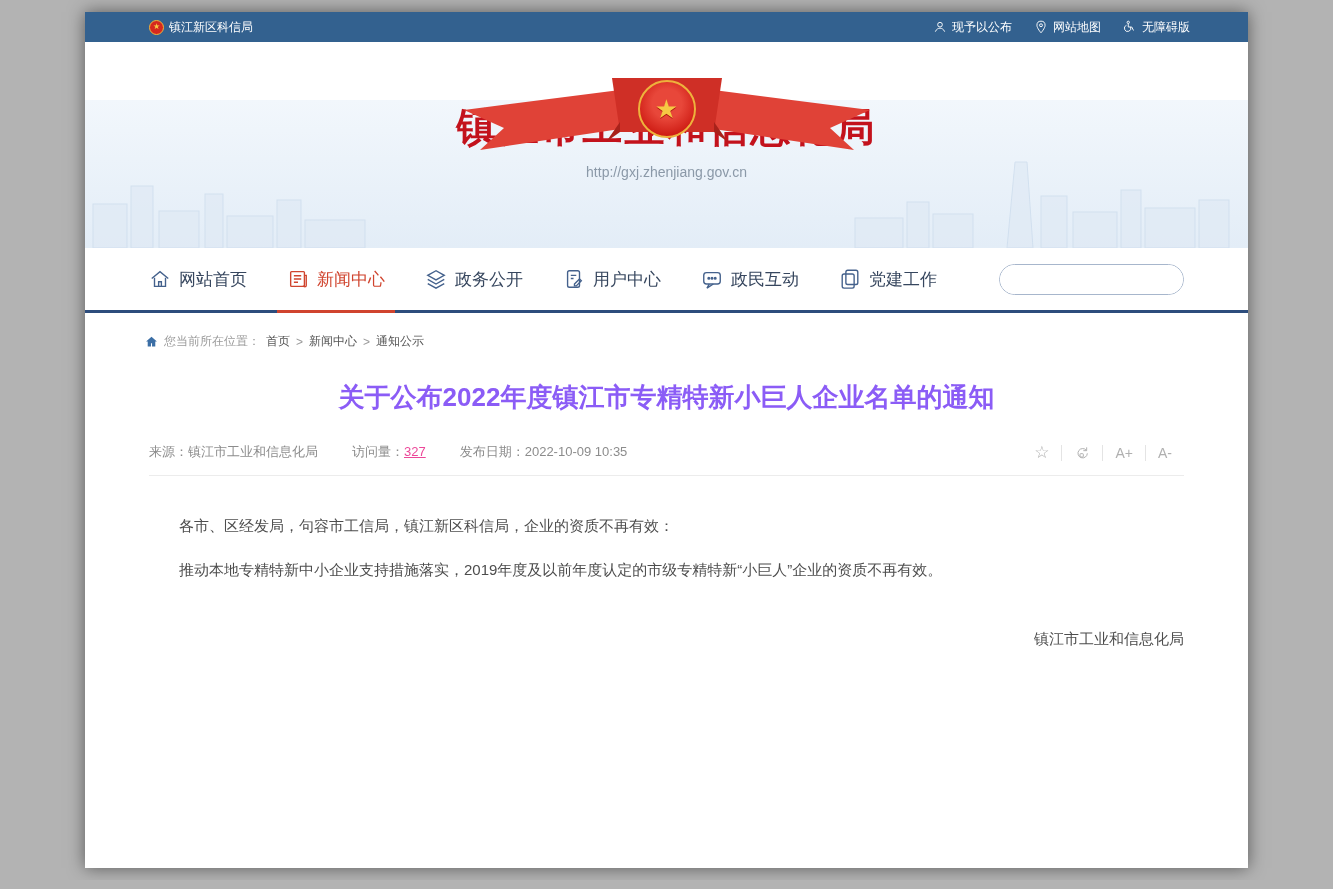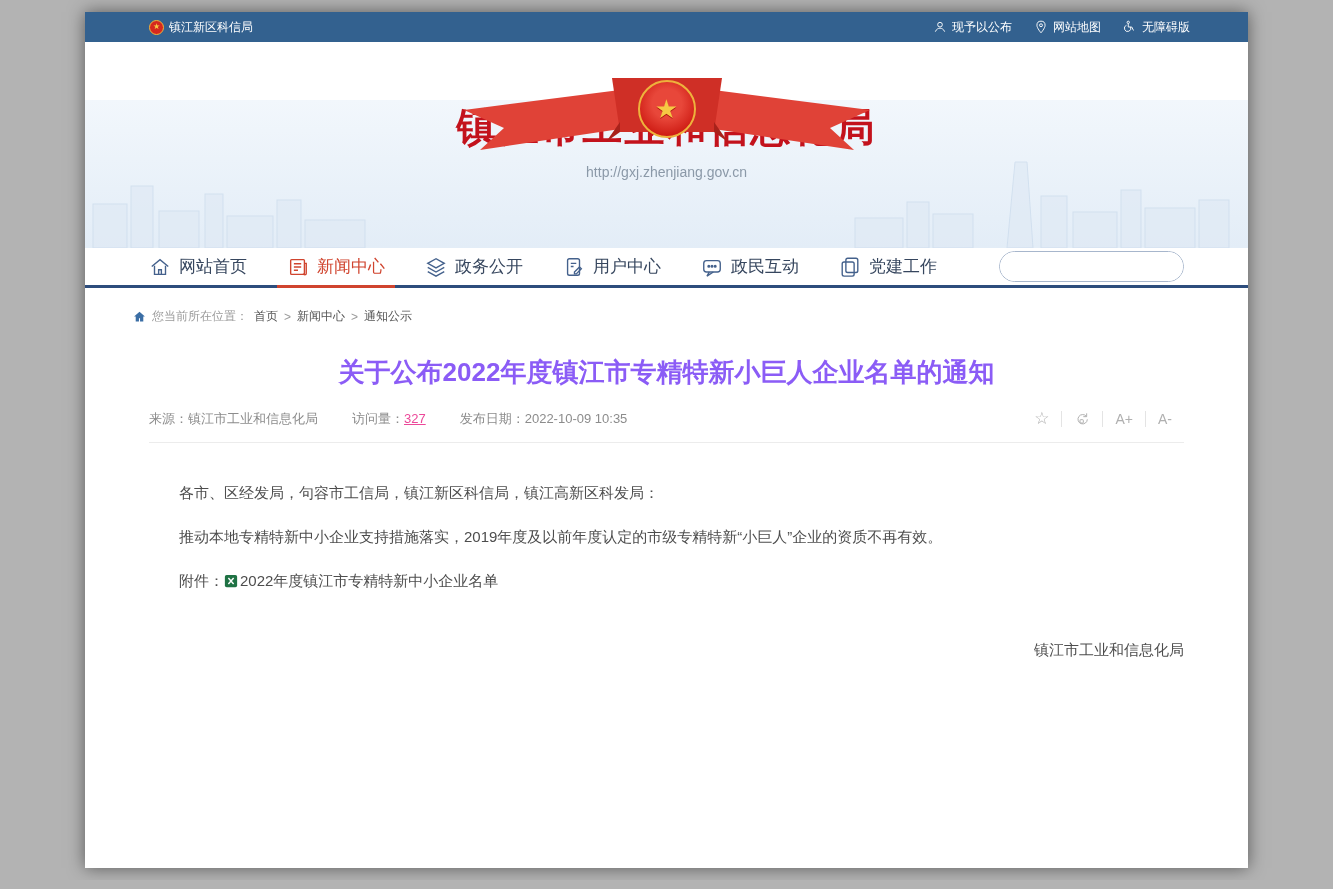--- a/index.html
+++ b/index.html
@@ -24,45 +24,45 @@
   .emblem { position:absolute; top:-20px; left:50%; transform:translateX(-50%); z-index:4;
             width:58px; height:58px; border-radius:50%;
             background:radial-gradient(circle at 50% 40%, #e8473a 0 35%, #cf1d15 75%);
             border:2px solid #eeb23c; display:flex; align-items:center; justify-content:center; }
   .emblem-star { color:#f6c944; font-size:26px; line-height:1; text-shadow:0 1px 0 #a5150f; }
   .site-title { position:relative; z-index:2; text-align:center; margin-top:58px;
                 font-size:40px; font-weight:900; letter-spacing:2px; color:#c3121c; }
   .site-url { position:relative; z-index:2; text-align:center; margin-top:9px; font-size:14px; color:#8b99a8; }
 
   
-  .navbar { height:40px; background:#fff; border-bottom:3px solid #2d4d7c;
+  .navbar { height:65px; background:#fff; border-bottom:3px solid #2d4d7c;
             display:flex; align-items:stretch; justify-content:space-between; padding:0 64px; }
   .nav-items { display:flex; align-items:stretch; gap:40px; }
   .nav-item { display:flex; align-items:center; gap:8px; text-decoration:none;
               color:#36465e; font-size:17px; position:relative; }
   .nav-item .nv { width:22px; height:22px; stroke:#44618c; fill:none; stroke-width:1.5; }
   .nav-item.active { color:#d0442e; }
   .nav-item.active .nv { stroke:#d0442e; }
   .nav-item.active::after { content:""; position:absolute; left:-10px; right:-10px; bottom:-3px;
                             height:3px; background:#d0442e; }
   .search { display:flex; align-items:center; }
   .search-pill { width:185px; height:31px; border:1px solid #a7b6cc; border-radius:16px;
                  display:flex; align-items:center; overflow:hidden; background:#fff; }
   .search-pill input { flex:1; border:none; outline:none; height:100%; padding:0 12px; font-size:13px; }
 
   
-  .breadcrumb { padding:20px 48px 0; display:flex; align-items:center; gap:6px; font-size:12px; color:#9a9a9a; }
+  .breadcrumb { padding:20px 60px 0; display:flex; align-items:center; gap:6px; font-size:12px; color:#9a9a9a; }
   .bc-home { width:13px; height:13px; fill:#3b6ea5; stroke:none; }
   .breadcrumb a { color:#555; text-decoration:none; }
   .bc-sep { color:#9a9a9a; }
 
   
   .content { padding:0 64px 40px; }
   .article-title { text-align:center; margin-top:30px; font-size:26px; font-weight:bold; color:#8b5cf6; }
-  .meta-row { margin-top:20px; display:flex; align-items:flex-start; justify-content:space-between;
+  .meta-row { margin-top:28px; display:flex; align-items:flex-end; justify-content:space-between;
               font-size:13px; color:#8c8c8c; }
   .meta-left { display:flex; gap:34px; }
   .views-num { color:#ec4899;text-decoration:underline; }
   .meta-tools { display:flex; align-items:center; color:#b9b9b9; }
   .meta-tools .tool { background:none; border:none; cursor:pointer; color:#b0b0b0; font-size:14px;
                       padding:0 12px; display:flex; align-items:center; border-left:1px solid #e4e4e4; }
   .meta-tools .tool:first-child { border-left:none; }
   .meta-tools svg { width:16px; height:16px; stroke:#b0b0b0; fill:none; stroke-width:1.5; }
   .star-glyph { font-size:17px; line-height:1; }
   .meta-divider { border:none; border-top:1px solid #ececec; margin-top:14px; }
@@ -249,28 +249,22 @@
             </svg>
         </button>
         <button class="tool">A+</button>
         <button class="tool">A-</button>
       </div>
     </div>
 
     <hr class="meta-divider">
 
     <div class="article-body">
-      <p>各市、区经发局，句容市工信局，镇江新区科信局，镇江高新区科发局：</p>
+      <p>各市、区经发局，句容市工信局，镇江新区科信局，企业的资质不再有效：</p>
       <p>推动本地专精特新中小企业支持措施落实，2019年度及以前年度认定的市级专精特新“小巨人”企业的资质不再有效。</p>
-      <p>
-        <span>附件：</span><svg class="xls-icon" viewBox="0 0 16 16">
-            <rect x="1" y="1" width="14" height="14" rx="2" fill="#1f7244"></rect>
-            <path d="M5 4.5l6 7M11 4.5l-6 7" stroke="#fff" stroke-width="1.6" fill="none"></path>
-          </svg><a href="#" class="attachment-link">2022年度镇江市专精特新中小企业名单</a>
-      </p>
     </div>
 
     <div class="signature">
       <div>镇江市工业和信息化局</div>
 
     </div>
   </div>
 
 </div>
 

